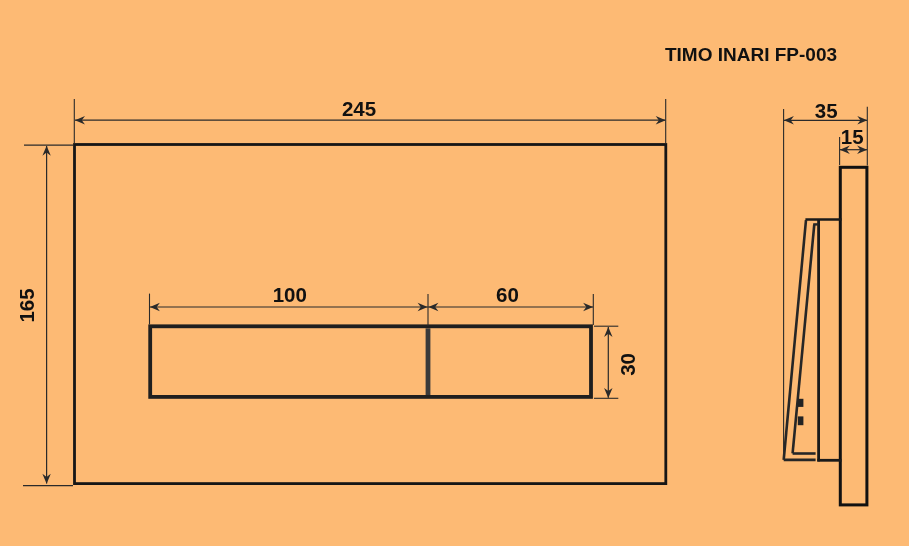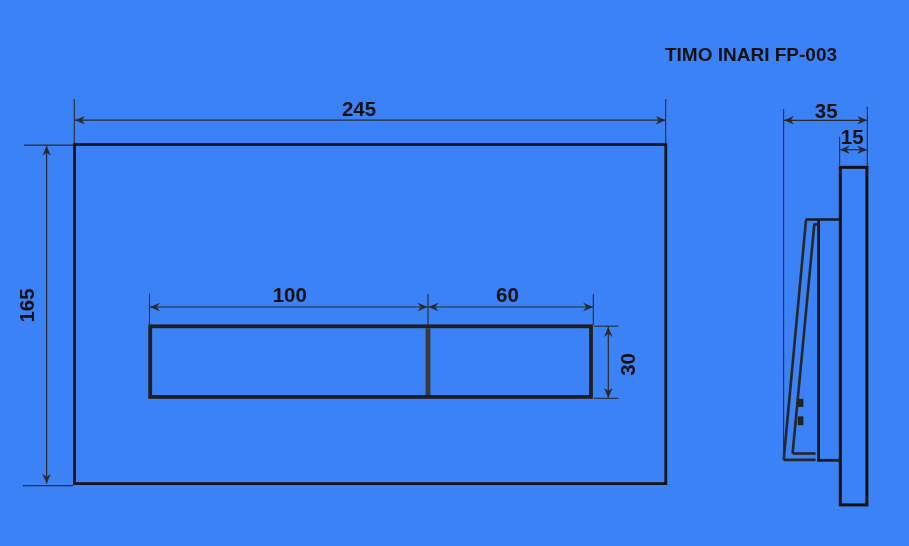--- a/index.html
+++ b/index.html
@@ -1,16 +1,16 @@
 <!DOCTYPE html>
 <html><head>
 <meta charset="utf-8">
 <style>
   html,body{margin:0;padding:0;background:#ffffff;}
-  .page{width:909px;height:546px;position:relative;background:#3b82f6;overflow:hidden;}
+  .page{width:909px;height:546px;position:relative;background:#fdba74;overflow:hidden;}
   svg{display:block;}
   text{font-family:"Liberation Sans", sans-serif;font-weight:bold;fill:#111111;}
 </style>
 </head>
 <body>
 <div class="page">
 <svg width="909" height="546" viewBox="0 0 909 546">
 <defs>
 
 </defs>

